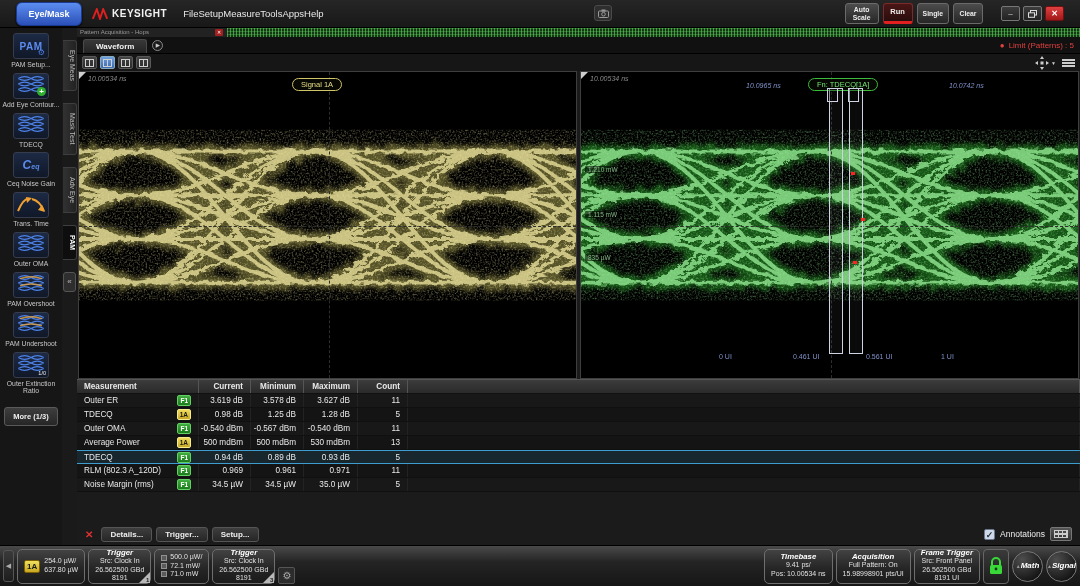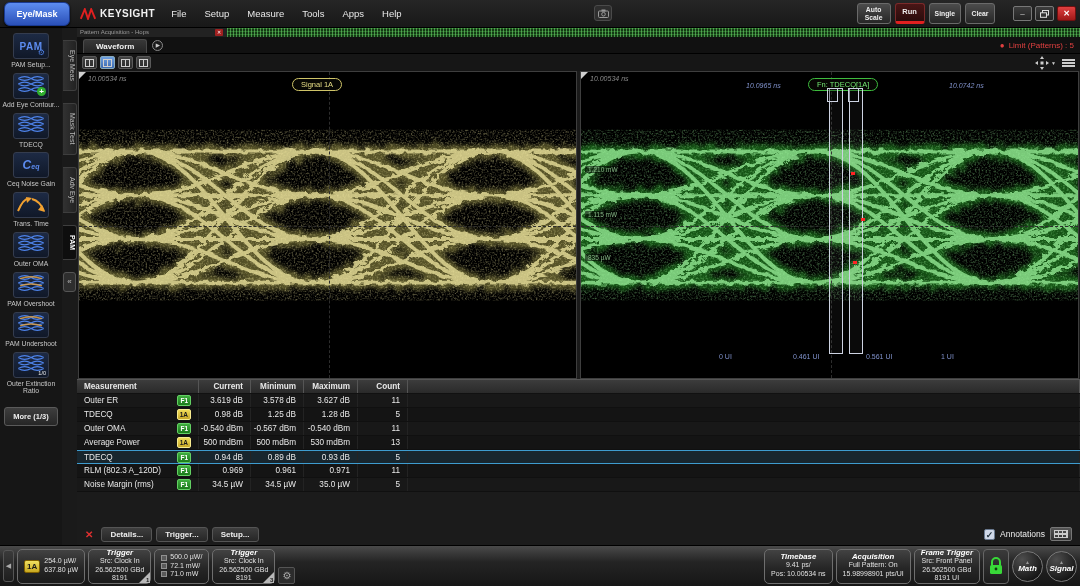--- a/index.html
+++ b/index.html
@@ -1,27 +1,27 @@
 <!DOCTYPE html>
 <html><head>
 <meta charset="utf-8">
 <style>
   * { margin:0; padding:0; box-sizing:border-box; }
   html,body { background:#000; }
   .app { position:relative; width:1080px; height:586px; background:#1a1a1a; overflow:hidden;
          font-family:"Liberation Sans", sans-serif; color:#e8e8e8; }
 
   
-  .menubar { position:relative; height:28px; background:linear-gradient(#262626,#181818); display:flex; align-items:center; padding:0 4px; border-bottom:1px solid #000; }
+  .menubar { position:relative; height:28px; background:linear-gradient(#262626,#181818); display:flex; align-items:center; padding:0 16px; border-bottom:1px solid #000; }
   .eyemask-tab { width:66px; height:24px; border-radius:6px; background:linear-gradient(#5d8df0,#2a50b8); border:1px solid #1a3a90;
                  color:#fff; font-size:9px; font-weight:bold; display:flex; align-items:center; justify-content:center; margin-right:10px; box-shadow:0 1px 2px #000; }
   .brand { display:flex; align-items:center; gap:4px; margin-right:16px; }
   .brand-logo { width:16px; height:12px; }
   .brand-name { font-size:10px; font-weight:bold; letter-spacing:0.5px; color:#f2f2f2; }
-  .menus { display:flex; gap:18px; font-size:9.5px; }
+  .menus { display:flex; font-size:9.5px; }
   .menu-item { color:#e8e8e8; cursor:default; }
   .cam-btn { position:absolute; left:594px; top:5px; width:18px; height:16px; background:#2e2e2e; border:1px solid #4a4a4a; border-radius:3px; display:flex; align-items:center; justify-content:center; }
   .mb-right { margin-left:auto; display:flex; gap:4px; align-items:center; }
   .mb-btn { min-width:30px; height:21px; background:linear-gradient(#4c4c4c,#262626); border:1px solid #6a6a6a; border-radius:3px;
             color:#eee; font-size:6.8px; font-weight:bold; display:flex; align-items:center; justify-content:center; text-align:center; padding:0 5px; line-height:1.1; }
   .mb-btn.autoscale { width:34px; white-space:pre-line; }
   .mb-btn.run { background:linear-gradient(#4a1616,#2a0d0d); border-color:#7a2a2a; border-bottom:3px solid #e02020; font-size:7.5px; }
   .winctl { display:flex; gap:3px; margin-left:14px; }
   .wc { width:19px; height:15px; border-radius:2px; background:linear-gradient(#3c3c3c,#222); border:1px solid #777; color:#ddd; font-size:8px; display:flex; align-items:center; justify-content:center; }
   .wc.close { background:linear-gradient(#e04040,#a01818); border-color:#701010; color:#fff; font-weight:bold; }
@@ -135,21 +135,21 @@
   .chan-badge { background:linear-gradient(#f0e060,#c8a820); color:#1a1a1a; font-size:8px; font-weight:bold; padding:1px 2px; border-radius:2px; border:1px solid #806000; }
   .chan-lines { text-align:left; line-height:1.25; }
   .corner-num { position:absolute; right:0; bottom:0; width:0; height:0; border-left:11px solid transparent; border-bottom:11px solid #b8b8b8; }
   .corner-num span { position:absolute; right:1px; bottom:-11px; font-size:6px; color:#1a1a1a; font-weight:bold; }
   .lvl-row { display:flex; align-items:center; gap:3px; line-height:1.2; text-align:left; }
   .lvl-ic { width:6px; height:6px; background:#5a5a5a; border:1px solid #909090; flex:none; }
   .gear-btn { width:17px; height:17px; background:#2c2c2c; border:1px solid #555; border-radius:2px; color:#aaa; font-size:10px; line-height:15px; text-align:center; align-self:flex-end; margin-bottom:2px; }
   .sb-spacer { flex:1; }
   .lock-btn { width:26px; height:35px; background:linear-gradient(#3a3a3a,#1c1c1c); border:1px solid #666; border-radius:4px; display:flex; align-items:center; justify-content:center; }
   .round-btn { width:31px; height:31px; border-radius:50%; background:radial-gradient(circle at 32% 26%, #4e4e4e, #161616 75%); border:1px solid #787878;
-               color:#fff; font-size:8px; font-weight:bold; font-style:italic; display:flex; flex-direction:column; align-items:center; justify-content:center; line-height:1; }
+               color:#fff; font-size:8px; font-weight:bold; font-style:italic; display:flex; flex-direction:row; align-items:center; justify-content:center; line-height:1; }
   .round-btn small { font-size:5px; color:#999; font-style:normal; }
 </style>
 </head>
 <body>
 
 <div class="app">
 
   <header class="menubar">
     <div class="eyemask-tab">Eye/Mask</div>
     <div class="brand">

